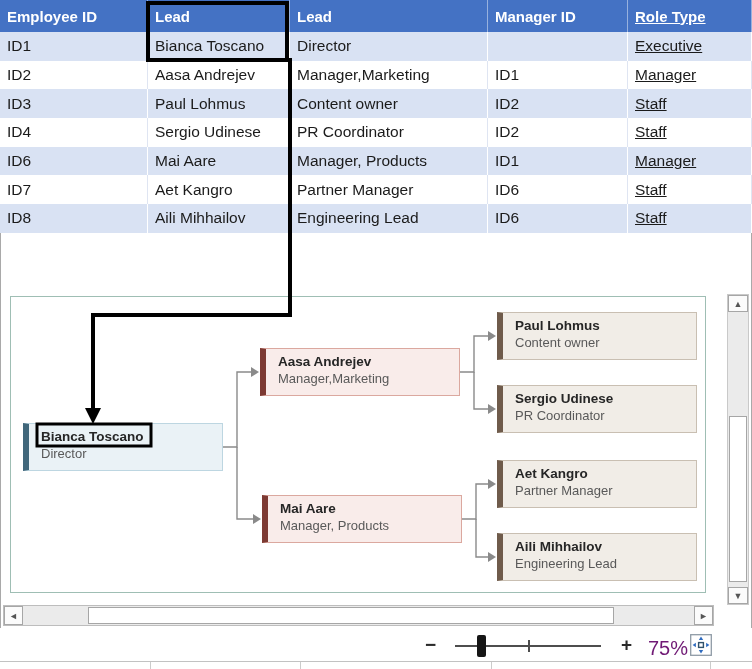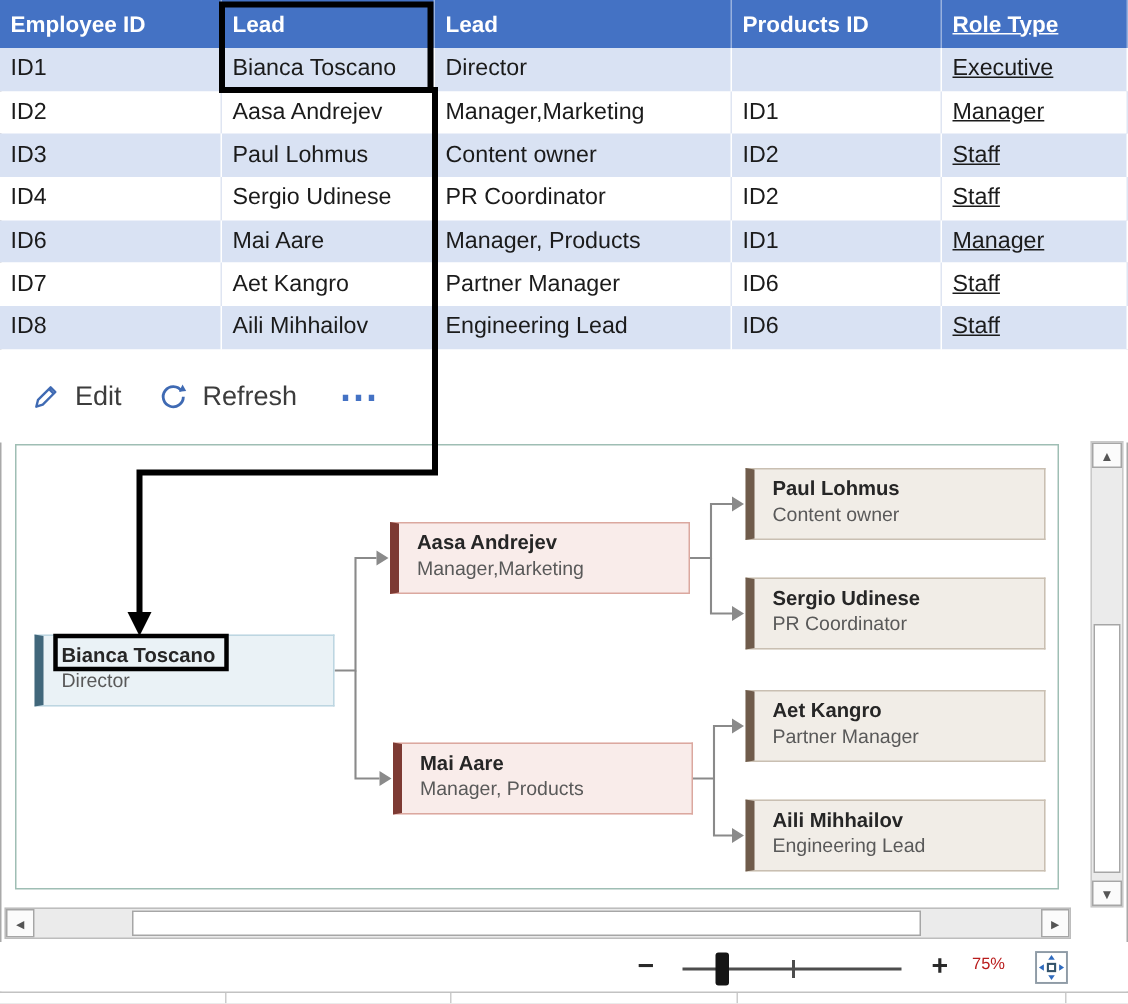--- a/index.html
+++ b/index.html
@@ -81,39 +81,39 @@
   .hthumb {
     position:absolute; top:1px; left:84px; width:526px; height:17px;
     background:#fff; border:1px solid #a6a6a6; cursor:pointer;
   }
   
   .zoombar { position:absolute; left:0; top:628px; width:752px; height:33px; background:#fff; }
   .zsign { position:absolute; top:6px; font-size:19px; font-weight:bold; color:#2a2a2a; cursor:pointer; }
   .ztrack { position:absolute; left:455px; top:17px; width:146px; height:2px; background:#4d4d4d; cursor:pointer; }
   .ztick  { position:absolute; left:528px; top:12px; width:2px; height:12px; background:#4d4d4d; }
   .zthumb { position:absolute; left:477px; top:7px; width:9px; height:22px; background:#151515; border-radius:2px; cursor:pointer; }
-  .zpct   { position:absolute; left:648px; top:9px; font-size:11px; color:#b91c1c; }
+  .zpct   { position:absolute; left:648px; top:9px; font-size:20px; color:#701a75; }
   .zfit   { position:absolute; left:690px; top:6px; width:22px; height:22px; cursor:pointer; }
   
   .strip { position:absolute; left:0; top:661px; width:752px; height:8px; border-top:1px solid #c2c2c2; background:#fff; }
   .gline { position:absolute; top:0; width:1px; height:7px; background:#cccccc; }
   
   .overlay { position:absolute; left:0; top:0; pointer-events:none; }
 </style>
 </head>
 <body>
 
 <div class="screen">
 
   <div class="dtable">
     <div class="trow head">
       <div class="tcell">Employee ID</div>
       <div class="tcell">Lead</div>
       <div class="tcell">Lead</div>
-      <div class="tcell">Products ID</div>
+      <div class="tcell">Manager ID</div>
       <div class="tcell">Role Type</div>
     </div>
 
     <div class="trow odd">
       <div class="tcell">ID1</div>
       <div class="tcell">Bianca Toscano</div>
       <div class="tcell">Director</div>
       <div class="tcell"></div>
       <div class="tcell">Executive</div>
     </div>
@@ -154,38 +154,20 @@
     </div>
     <div class="trow odd">
       <div class="tcell">ID8</div>
       <div class="tcell">Aili Mihhailov</div>
       <div class="tcell">Engineering Lead</div>
       <div class="tcell">ID6</div>
       <div class="tcell">Staff</div>
     </div>
   </div>
 
-  <div class="toolbar">
-    <button class="tb">
-      <svg width="21" height="21" viewBox="0 0 20 20">
-        <path d="M4 16.3 L5.1 12 L13.1 4 L16.1 7 L8.1 15 L4 16.3 Z M12 5.1 L15 8.1" fill="none" stroke="#3F6AB3" stroke-width="1.5" stroke-linejoin="round"></path>
-      </svg>
-      <span>Edit</span>
-    </button>
-    <button class="tb">
-      <svg width="21" height="21" viewBox="0 0 20 20">
-        <path d="M15.3 6.4 A6.4 6.4 0 1 0 16.4 10" fill="none" stroke="#3F6AB3" stroke-width="1.8"></path>
-        <polygon points="13.6,6.9 18.2,6.3 15.9,2.3" fill="#3F6AB3"></polygon>
-      </svg>
-      <span>Refresh</span>
-    </button>
-    <button class="tb more">
-      <span>⋯</span>
-    </button>
-  </div>
 
   <div class="frame">
     <svg class="connectors" width="694" height="295" viewBox="0 0 694 295">
       <g stroke="#8a8a8a" stroke-width="1.4" fill="none">
         <path d="M212 150 H226 V75 H240"></path>
         <path d="M226 150 V222 H242"></path>
         <path d="M449 75 H463 V39 H477"></path>
         <path d="M463 75 V112 H477"></path>
         <path d="M451 222 H465 V187 H477"></path>
         <path d="M465 222 V260 H477"></path>

